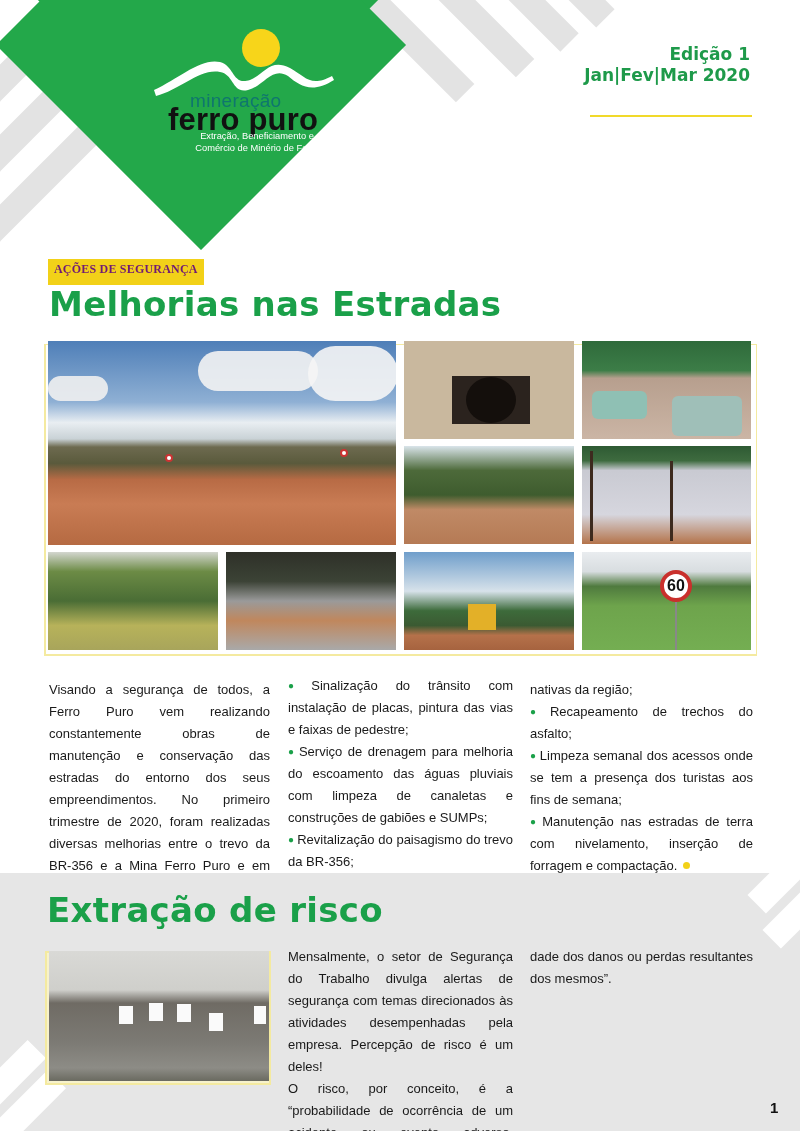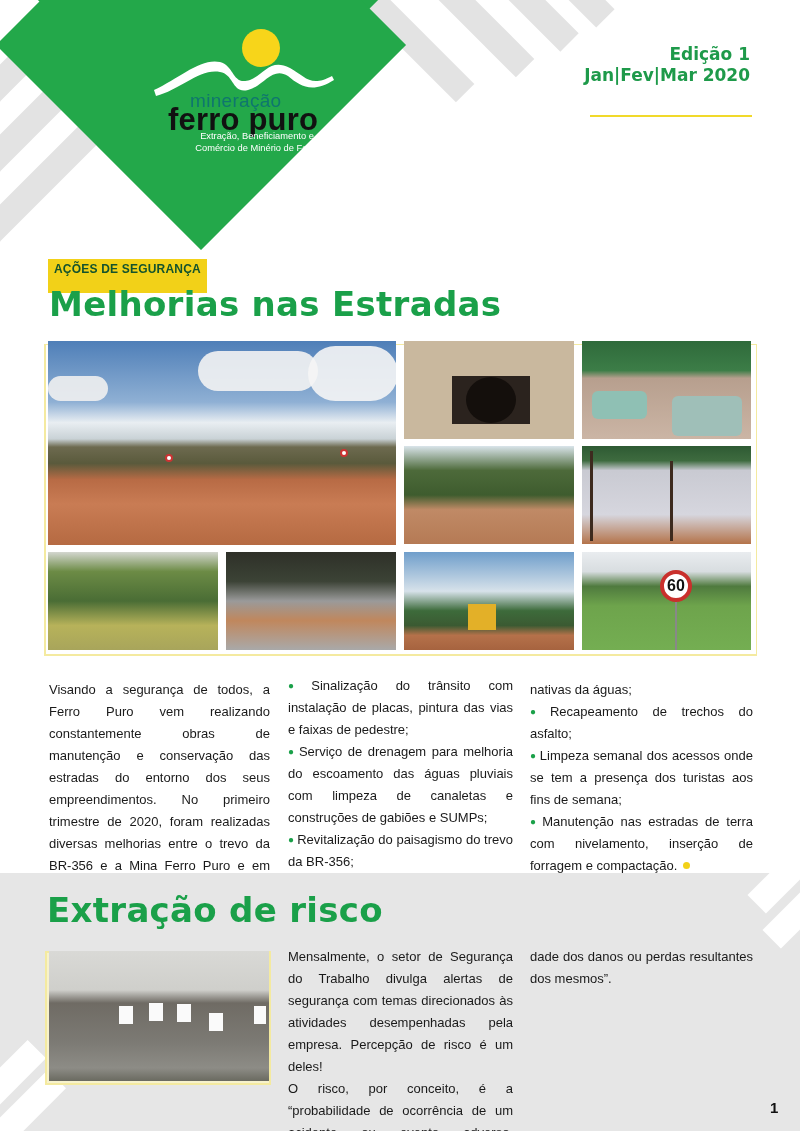--- a/index.html
+++ b/index.html
@@ -17,21 +17,21 @@
 
   .logo { position: absolute; left: 140px; top: 28px; width: 210px; height: 130px; }
   .logo svg { position: absolute; left: 0; top: 0; }
   .logo-mineracao { position: absolute; left: 50px; top: 62px; font-size: 19px; color: #0f766e; letter-spacing: 0.3px; font-family: "Liberation Sans", sans-serif; }
   .logo-ferro { position: absolute; left: 16px; top: 74px; font-size: 31px; font-weight: bold; color: #111; letter-spacing: 0.2px; font-family: "Liberation Sans", sans-serif; margin-left: 12px; }
   .logo-tagline { position: absolute; left: 22px; top: 102px; width: 190px; text-align: center; font-size: 9.3px; color: #ffffff; line-height: 12px; }
 
   .edition { position: absolute; right: 50px; top: 44px; text-align: right; color: #1e9a4a; font-weight: bold; font-size: 17px; line-height: 21px; font-family: "DejaVu Sans", sans-serif; }
   .edition-line { position: absolute; left: 590px; top: 115px; width: 162px; height: 2px; background: #f1d92a; }
 
-  .section-tag { position: absolute; left: 48px; top: 259px; background: #f2d118; color: #14532d; font-weight: bold; font-size: 12px; padding: 3px 6px 17px 6px; letter-spacing: 0.2px; font-family: Liberation Sans, sans-serif; }
+  .section-tag { position: absolute; left: 48px; top: 259px; background: #f2d118; color: #701a75; font-weight: bold; font-size: 12px; padding: 3px 6px 8px 6px; letter-spacing: 0.2px; font-family: Liberation Serif, serif; }
   .title1 { position: absolute; left: 49px; top: 284px; color: #1aa049; font-weight: bold; font-size: 34px; font-family: "DejaVu Sans", sans-serif; letter-spacing: 0.3px; }
 
   .photo-frame { position: absolute; left: 44px; top: 344px; width: 713px; height: 312px; border-left: 2px solid #f4eaa0; border-bottom: 2px solid #f4eaa0; border-top: 1px solid #f4eaa0; border-right: 1px solid #f4eaa0; }
   .photo { position: absolute; overflow: hidden; }
 
   .col-text { position: absolute; font-size: 13px; line-height: 22px; color: #1a1a1a; text-align: justify; font-family: Liberation Sans, sans-serif; }
   .bullet { color: #1aa049; font-size: 10px; vertical-align: 1px; margin-right: 3px; }
   .ydot { display: inline-block; width: 7px; height: 7px; border-radius: 50%; background: #f2d118; margin-left: 6px; vertical-align: 1px; }
 
   .grey-band { position: absolute; left: 0; top: 873px; width: 800px; height: 258px; background: #e6e6e6; overflow: hidden; }
@@ -128,21 +128,21 @@
   </div>
 
   <div class="col-text" style="left:288px; top:675px; width:225px;">
     <div><span class="bullet">●</span><span>Sinalização do trânsito com instalação de placas, pintura das vias e faixas de pedestre;</span></div>
     <div><span class="bullet">●</span><span>Serviço de drenagem para melhoria do escoamento das águas pluviais com limpeza de canaletas e construções de gabiões e SUMPs;</span></div>
     <div><span class="bullet">●</span><span>Revitalização do paisagismo do trevo da BR-356;</span></div>
     <div><span class="bullet">●</span><span>Paisagismo de praças com espécies</span></div>
   </div>
 
   <div class="col-text" style="left:530px; top:679px; width:223px;">
-    <div>nativas da águas;</div>
+    <div>nativas da região;</div>
     <div><span class="bullet">●</span><span>Recapeamento de trechos do asfalto;</span></div>
     <div><span class="bullet">●</span><span>Limpeza semanal dos acessos onde se tem a presença dos turistas aos fins de semana;</span></div>
     <div style="text-align:justify; text-align-last:left;"><span class="bullet">●</span><span>Manutenção nas estradas de terra com nivelamento, inserção de forragem e compactação.</span><span class="ydot"></span></div>
   </div>
 
   <div class="grey-band">
     <div style="position:absolute; left:745px; top:-10px; width:80px; height:26px; background:#ffffff; transform:rotate(-45deg);"></div>
     <div style="position:absolute; left:760px; top:25px; width:80px; height:26px; background:#ffffff; transform:rotate(-45deg);"></div>
     <div style="position:absolute; left:-40px; top:195px; width:90px; height:26px; background:#ffffff; transform:rotate(-45deg);"></div>
     <div style="position:absolute; left:-20px; top:225px; width:90px; height:26px; background:#ffffff; transform:rotate(-45deg);"></div>

